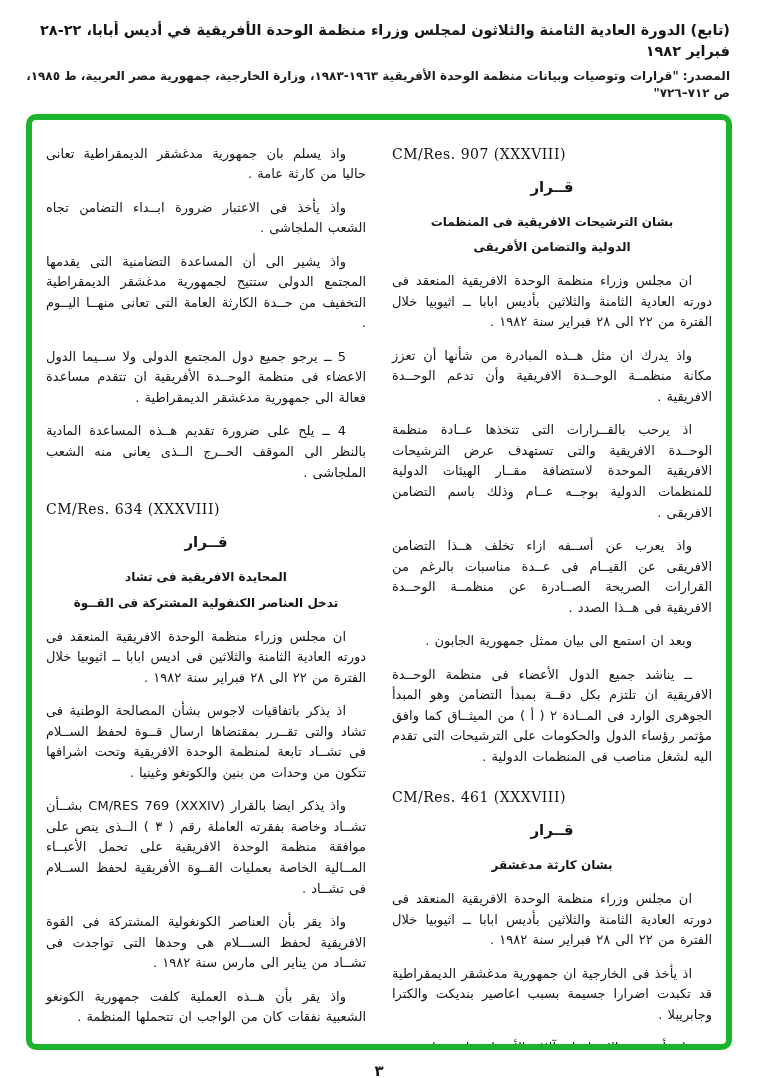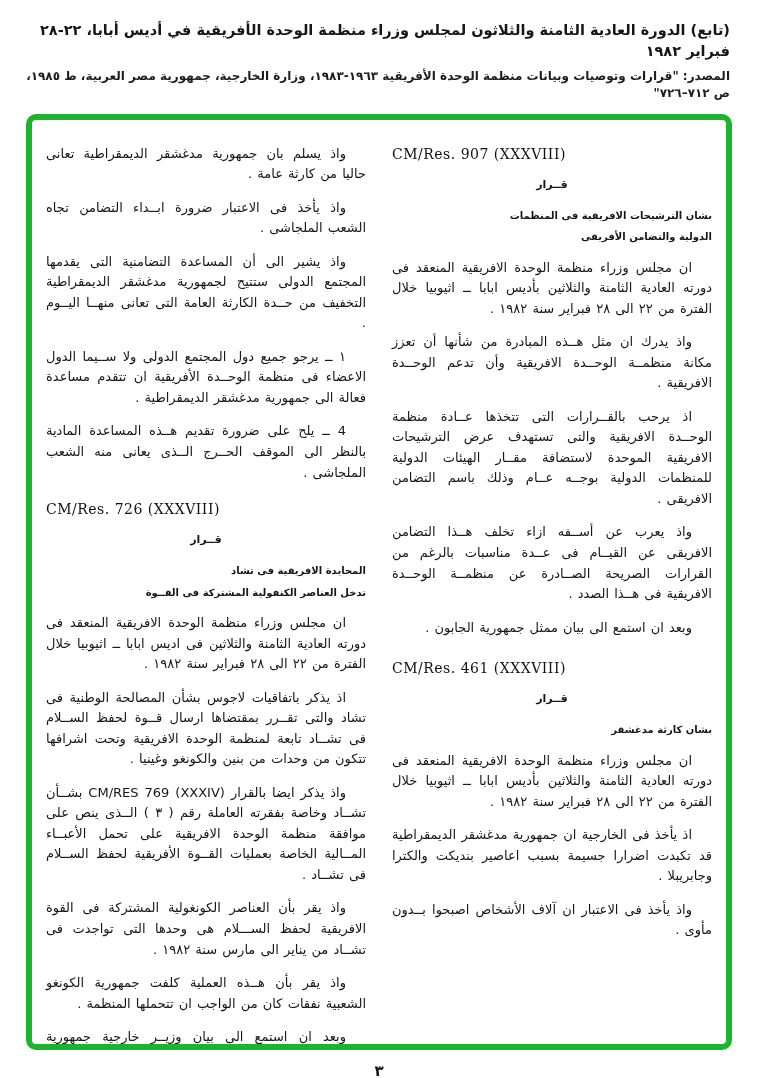--- a/index.html
+++ b/index.html
@@ -66,26 +66,27 @@
     text-align: left;
     font-family: "DejaVu Serif", serif;
     font-size: 14px;
     letter-spacing: 0.5px;
     margin: 10px 0 8px 0;
     color: #111;
   }
   .qarar {
     text-align: center;
     font-weight: bold;
-    font-size: 11px;
+    font-size: 15px;
     margin: 16px 0 14px 0;
   }
   .res-title {
+    text-align: center;
     font-weight: bold;
-    font-size: 10px;
+    font-size: 12px;
     line-height: 2.15;
     margin: 0 0 10px 0;
   }
   .para {
     font-size: 13px;
     line-height: 1.58;
     text-align: justify;
     text-align-last: right;
     text-indent: 20px;
     margin: 0 0 13px 0;
@@ -117,35 +118,36 @@
         <div class="qarar">قــرار</div>
         <div class="res-title">
           <div>بشان الترشيحات الافريقية فى المنظمات</div>
           <div>الدولية والتضامن الأفريقى</div>
         </div>
         <p class="para">ان مجلس وزراء منظمة الوحدة الافريقية المنعقد فى دورته العادية الثامنة والثلاثين بأديس ابابا ــ اثيوبيا خلال الفترة من ٢٢ الى ٢٨ فبراير سنة ١٩٨٢ .</p>
         <p class="para">واذ يدرك ان مثل هــذه المبادرة من شأنها أن تعزز مكانة منظمــة الوحــدة الافريقية وأن تدعم الوحــدة الافريقية .</p>
         <p class="para">اذ يرحب بالقــرارات التى تتخذها عــادة منظمة الوحــدة الافريقية والتى تستهدف عرض الترشيحات الافريقية الموحدة لاستضافة مقــار الهيئات الدولية للمنظمات الدولية بوجــه عــام وذلك باسم التضامن الافريقى .</p>
         <p class="para">واذ يعرب عن أســفه ازاء تخلف هــذا التضامن الافريقى عن القيــام فى عــدة مناسبات بالرغم من القرارات الصريحة الصــادرة عن منظمــة الوحــدة الافريقية فى هــذا الصدد .</p>
         <p class="para">وبعد ان استمع الى بيان ممثل جمهورية الجابون .</p>
+        <p class="para">ــ يناشد جميع الدول الأعضاء فى منظمة الوحــدة الافريقية ان تلتزم بكل دقــة بمبدأ التضامن وهو المبدأ الجوهرى الوارد فى المــادة ٢ ( أ ) من الميثــاق كما وافق مؤتمر رؤساء الدول والحكومات على الترشيحات التى تقدم اليه لشغل مناصب فى المنظمات الدولية .</p>
         <div class="res-id" style="margin-top:22px;">CM/Res. 461 (XXXVIII)</div>
         <div class="qarar">قــرار</div>
         <div class="res-title">بشان كارثة مدغشقر</div>
         <p class="para">ان مجلس وزراء منظمة الوحدة الافريقية المنعقد فى دورته العادية الثامنة والثلاثين بأديس ابابا ــ اثيوبيا خلال الفترة من ٢٢ الى ٢٨ فبراير سنة ١٩٨٢ .</p>
         <p class="para">اذ يأخذ فى الخارجية ان جمهورية مدغشقر الديمقراطية قد تكبدت اضرارا جسيمة بسبب اعاصير بنديكت والكترا وجابريبلا .</p>
         <p class="para">واذ يأخذ فى الاعتبار ان آلاف الأشخاص اصبحوا بــدون مأوى .</p>
       </div>
 
       <div class="col">
         <p class="para" style="margin-top:8px;">واذ يسلم بان جمهورية مدغشقر الديمقراطية تعانى حاليا من كارثة عامة .</p>
         <p class="para">واذ يأخذ فى الاعتبار ضرورة ابــداء التضامن تجاه الشعب الملجاشى .</p>
         <p class="para">واذ يشير الى أن المساعدة التضامنية التى يقدمها المجتمع الدولى ستتيح لجمهورية مدغشقر الديمقراطية التخفيف من حــدة الكارثة العامة التى تعانى منهــا اليــوم .</p>
-        <p class="para">١ ــ يرجو جميع دول المجتمع الدولى ولا ســيما الدول الاعضاء فى منظمة الوحــدة الأفريقية ان تتقدم مساعدة فعالة الى جمهورية مدغشقر الديمقراطية .</p>
+        <p class="para">5 ــ يرجو جميع دول المجتمع الدولى ولا ســيما الدول الاعضاء فى منظمة الوحــدة الأفريقية ان تتقدم مساعدة فعالة الى جمهورية مدغشقر الديمقراطية .</p>
         <p class="para">4 ــ يلح على ضرورة تقديم هــذه المساعدة المادية بالنظر الى الموقف الحــرج الــذى يعانى منه الشعب الملجاشى .</p>
-        <div class="res-id" style="margin-top:18px;">CM/Res. 726 (XXXVIII)</div>
+        <div class="res-id" style="margin-top:18px;">CM/Res. 634 (XXXVIII)</div>
         <div class="qarar">قــرار</div>
         <div class="res-title">
           <div>المحايدة الافريقية فى تشاد</div>
           <div>تدخل العناصر الكنفولية المشتركة فى القــوة</div>
         </div>
         <p class="para">ان مجلس وزراء منظمة الوحدة الافريقية المنعقد فى دورته العادية الثامنة والثلاثين فى اديس ابابا ــ اثيوبيا خلال الفترة من ٢٢ الى ٢٨ فبراير سنة ١٩٨٢ .</p>
         <p class="para">اذ يذكر باتفاقيات لاجوس بشأن المصالحة الوطنية فى تشاد والتى تقــرر بمقتضاها ارسال قــوة لحفظ الســلام فى تشــاد تابعة لمنظمة الوحدة الافريقية وتحت اشرافها تتكون من وحدات من بنين والكونغو وغينيا .</p>
         <p class="para">واذ يذكر ايضا بالقرار CM/RES 769 (XXXIV) بشــأن تشــاد وخاصة بفقرته العاملة رقم ( ٣ ) الــذى ينص على موافقة منظمة الوحدة الافريقية على تحمل الأعبــاء المــالية الخاصة بعمليات القــوة الأفريقية لحفظ الســلام فى تشــاد .</p>
         <p class="para">واذ يقر بأن العناصر الكونغولية المشتركة فى القوة الافريقية لحفظ الســـلام هى وحدها التى تواجدت فى تشــاد من يناير الى مارس سنة ١٩٨٢ .</p>
         <p class="para">واذ يقر بأن هــذه العملية كلفت جمهورية الكونغو الشعبية نفقات كان من الواجب ان تتحملها المنظمة .</p>

